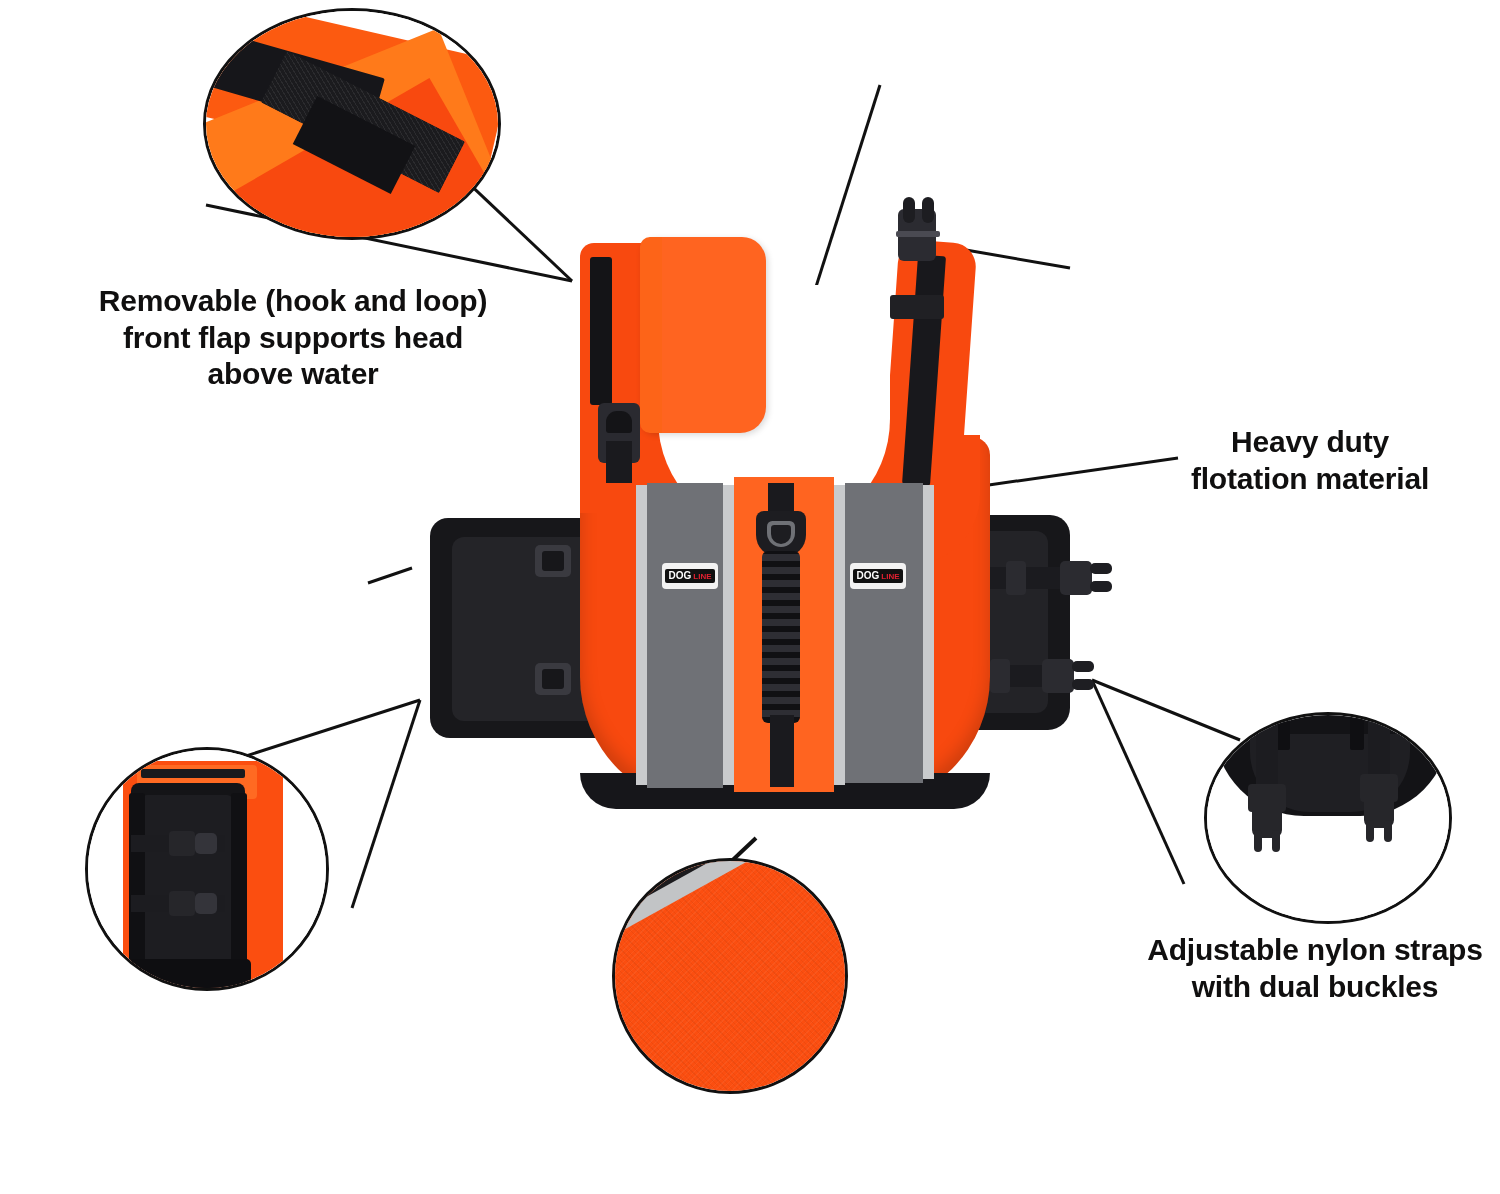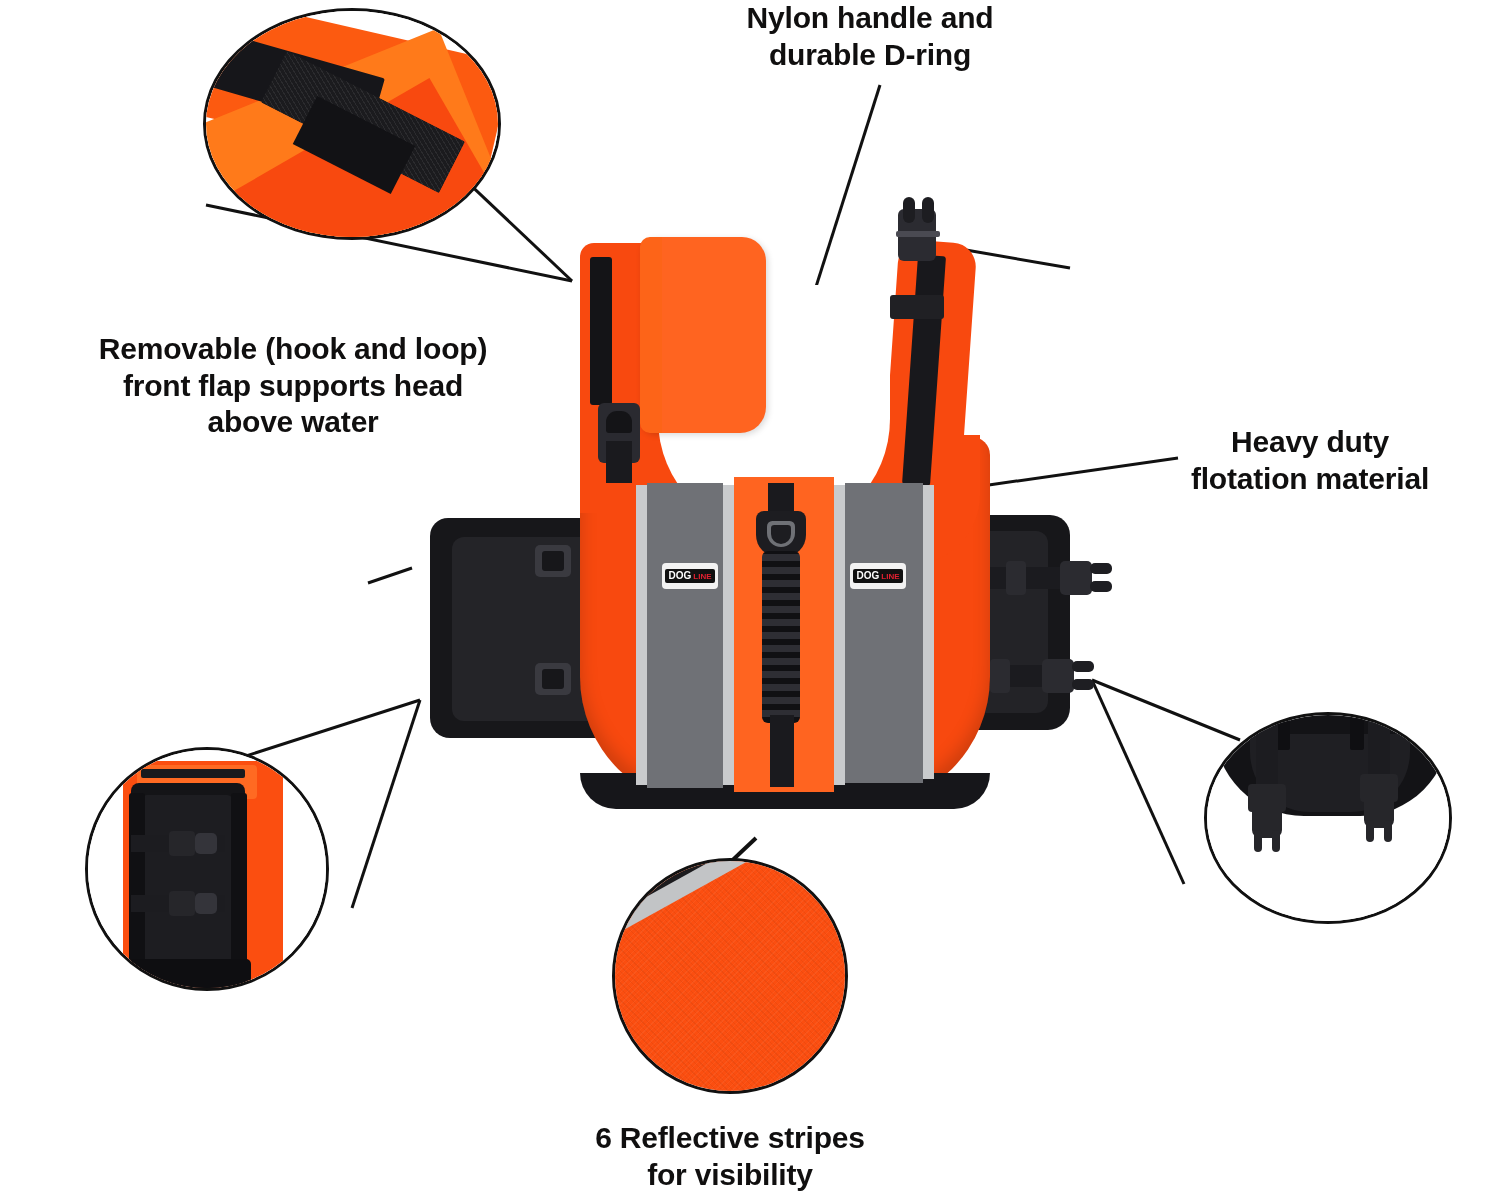--- a/index.html
+++ b/index.html
@@ -61,36 +61,34 @@
 
     <path d="M 420,700 L 196,772" stroke="#111" stroke-width="3" fill="none"></path>
     <path d="M 420,700 L 352,908" stroke="#111" stroke-width="3" fill="none"></path>
 
     <path d="M 756,838 L 720,872" stroke="#111" stroke-width="4" fill="none"></path>
 
     <path d="M 1092,680 L 1240,740" stroke="#111" stroke-width="3" fill="none"></path>
     <path d="M 1092,680 L 1184,884" stroke="#111" stroke-width="3" fill="none"></path>
   </svg>
 
-  <div class="label ctr" style="left:700px;top:0px;width:340px;">Nylon handle and
-durable D-ring</div>
-
-  <div class="label ctr" style="left:58px;top:283px;width:470px;margin-top:48px;">Removable (hook and loop)
+
+  <div class="label ctr" style="left:58px;top:283px;width:470px;">Removable (hook and loop)
 front flap supports head
 above water</div>
 
 
   <div class="label ctr" style="left:1140px;top:424px;width:340px;">Heavy duty
 flotation material</div>
 
 
 
-  <div class="label ctr" style="left:565px;top:1120px;width:330px;">6 Reflective stripes
-for visibility</div>
-
+
+  <div class="label ctr" style="left:1130px;top:932px;width:370px;">Adjustable nylon straps
+with dual buckles</div>
 
   <div class="detail" style="left:203px;top:8px;width:298px;height:232px;">
     <div class="inner" style="background:#ffffff;">
 
       <div style="position:absolute;left:-30px;top:18px;width:330px;height:120px;background:#fc5a10;
                   transform:rotate(13deg);" class="orangetex"></div>
       <div style="position:absolute;left:-20px;top:70px;width:300px;height:180px;background:#ff7a1a;
                   transform:rotate(-22deg);" class="orangetex"></div>
       <div style="position:absolute;left:40px;top:120px;width:240px;height:150px;background:#f8490f;
                   transform:rotate(-30deg);" class="orangetex"></div>

